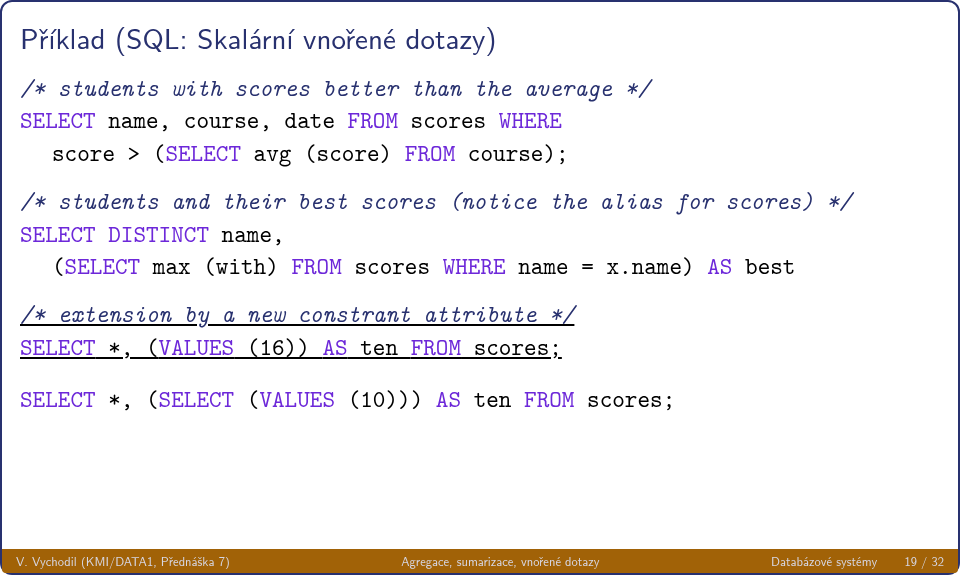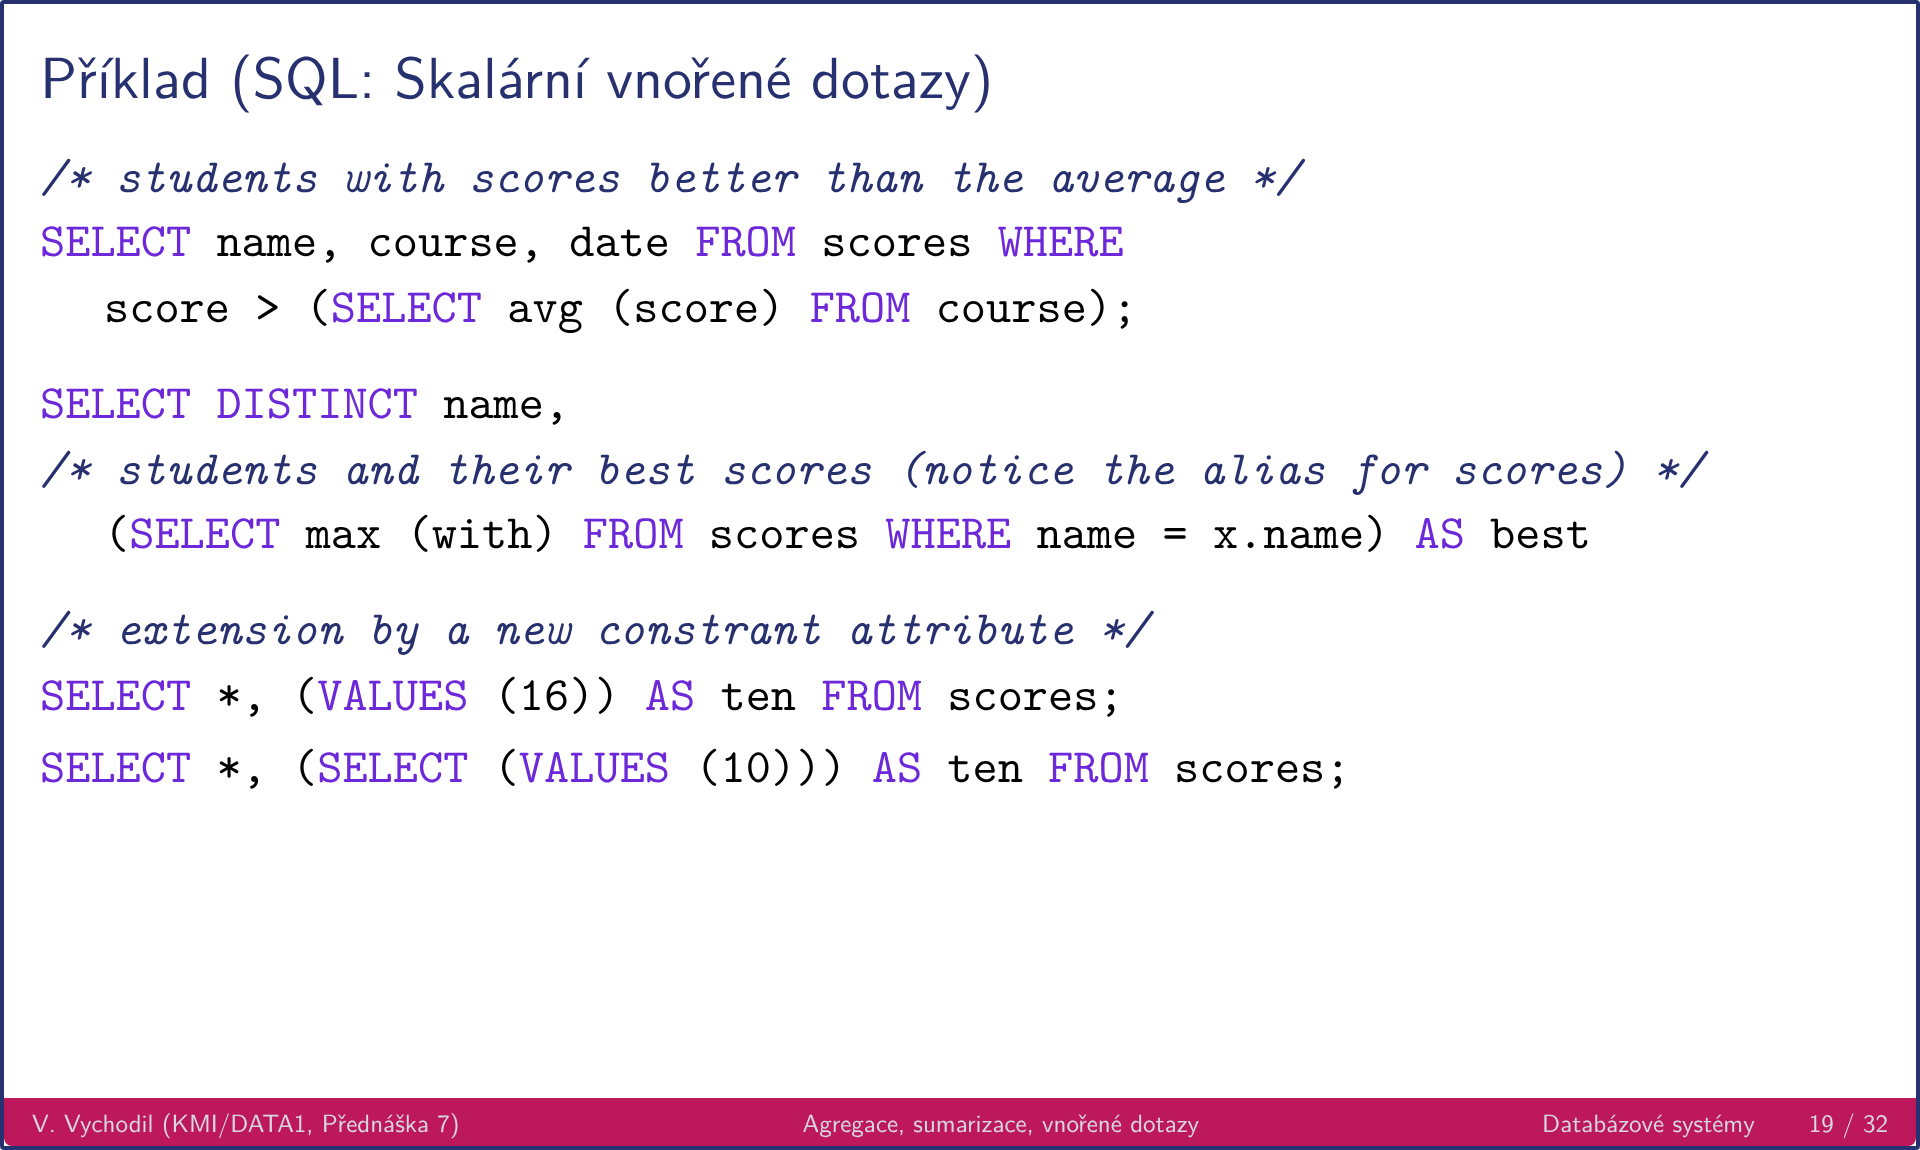--- a/index.html
+++ b/index.html
@@ -8,21 +8,21 @@
     height: 575px;
     background: #ffffff;
     font-family: "Latin Modern Sans", "Computer Modern Sans", sans-serif;
     position: relative;
     overflow: hidden;
   }
   .slide {
     width: 100%;
     height: 100%;
     border: 2px solid #28316f;
-    border-radius: 2px;
+    border-radius: 12px;
     position: relative;
     padding: 14px 7px 0 18px;
   }
   .title {
     color: #28316f;
     font-size: 29px;
     font-weight: 400;
     margin-bottom: 14px;
     font-family: "Latin Modern Sans", "Computer Modern Sans", sans-serif;
   }
@@ -31,26 +31,26 @@
     font-size: 24px;
     line-height: 1.35;
     color: #000;
   }
   .code-block .comment { color: #28316f; font-style: italic; }
   .code-block .kw { color: #6d28d9; }
   .code-block .str { color: #b22222; }
   .code-block .indent1 { padding-left: 32px; display: inline-block; }
   .code-block .indent2 { padding-left: 24px; display: inline-block; }
   .code-group { margin-bottom: 16px; }
-  .code-group.tight { margin-bottom: 4px; }
+  .code-group.tight { margin-bottom: 20px; text-decoration: underline; }
   .footer {
     position: absolute;
     left: 0; right: 0; bottom: 0;
     height: 24px;
-    background: #be185d;
+    background: #a16207;
     color: #d7d7e4;
     font-size: 12.5px;
     display: flex;
     align-items: center;
     padding: 0 14px;
     font-family: "Latin Modern Sans", "Computer Modern Sans", sans-serif;
     border-radius: 0 0 4px 4px;
     margin-top: 16px;
   }
   .footer .left { flex: 0 0 auto; }
@@ -66,22 +66,22 @@
 
   <div class="code-block">
 
     <div class="code-group">
       <div><span class="comment">/* students with scores better than the average */</span></div>
       <div><span class="kw">SELECT</span><span> name, course, date </span><span class="kw">FROM</span><span> scores </span><span class="kw">WHERE</span></div>
       <div><span class="indent1"><span>score &gt; (</span><span class="kw">SELECT</span><span> avg (score) </span><span class="kw">FROM</span><span> course);</span></span></div>
     </div>
 
     <div class="code-group">
+      <div><span class="comment">/* students and their best scores (notice the alias for scores) */</span></div>
       <div><span class="kw">SELECT DISTINCT</span><span> name,</span></div>
-      <div><span class="comment">/* students and their best scores (notice the alias for scores) */</span></div>
       <div><span class="indent1"><span>(</span><span class="kw">SELECT</span><span> max (with) </span><span class="kw">FROM</span><span> scores </span><span class="kw">WHERE</span><span> name = x.name) </span><span class="kw">AS</span><span> best</span></span></div>
     </div>
 
     <div class="code-group">
     </div>
 
     <div class="code-group tight">
       <div><span class="comment">/* extension by a new constrant attribute */</span></div>
       <div><span class="kw">SELECT</span><span> *, (</span><span class="kw">VALUES</span><span> (16)) </span><span class="kw">AS</span><span> ten </span><span class="kw">FROM</span><span> scores;</span></div>
     </div>

